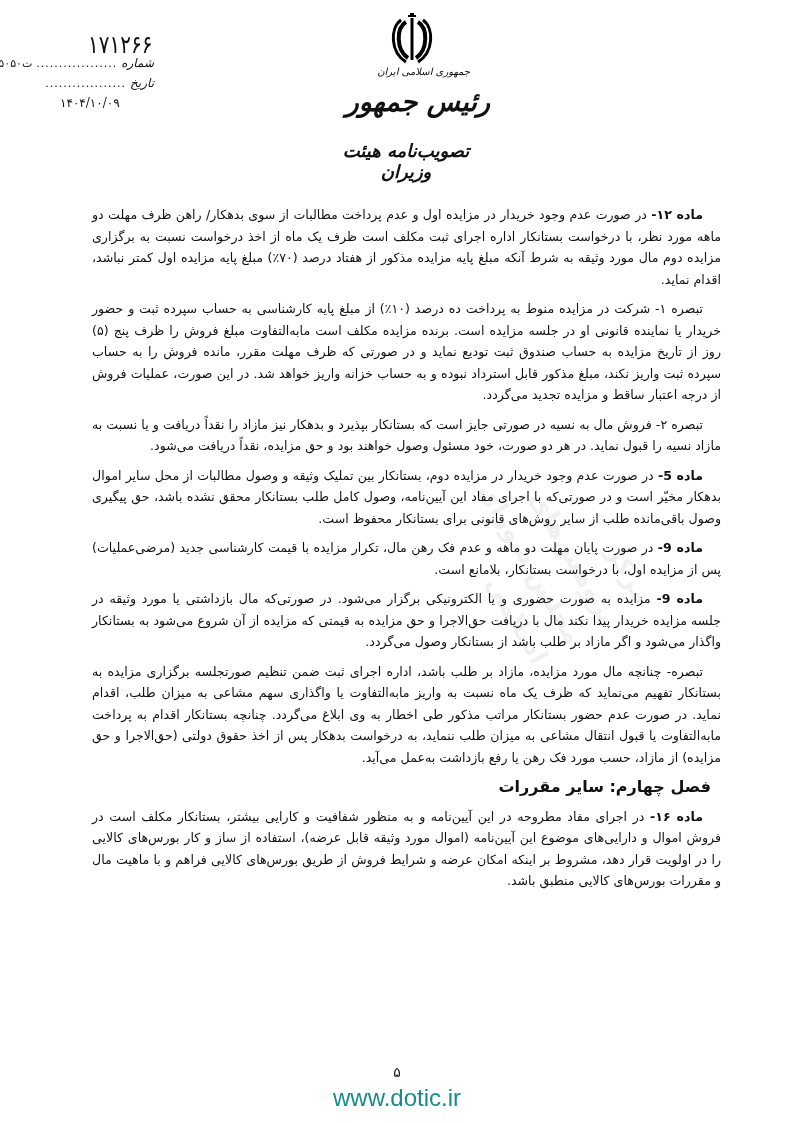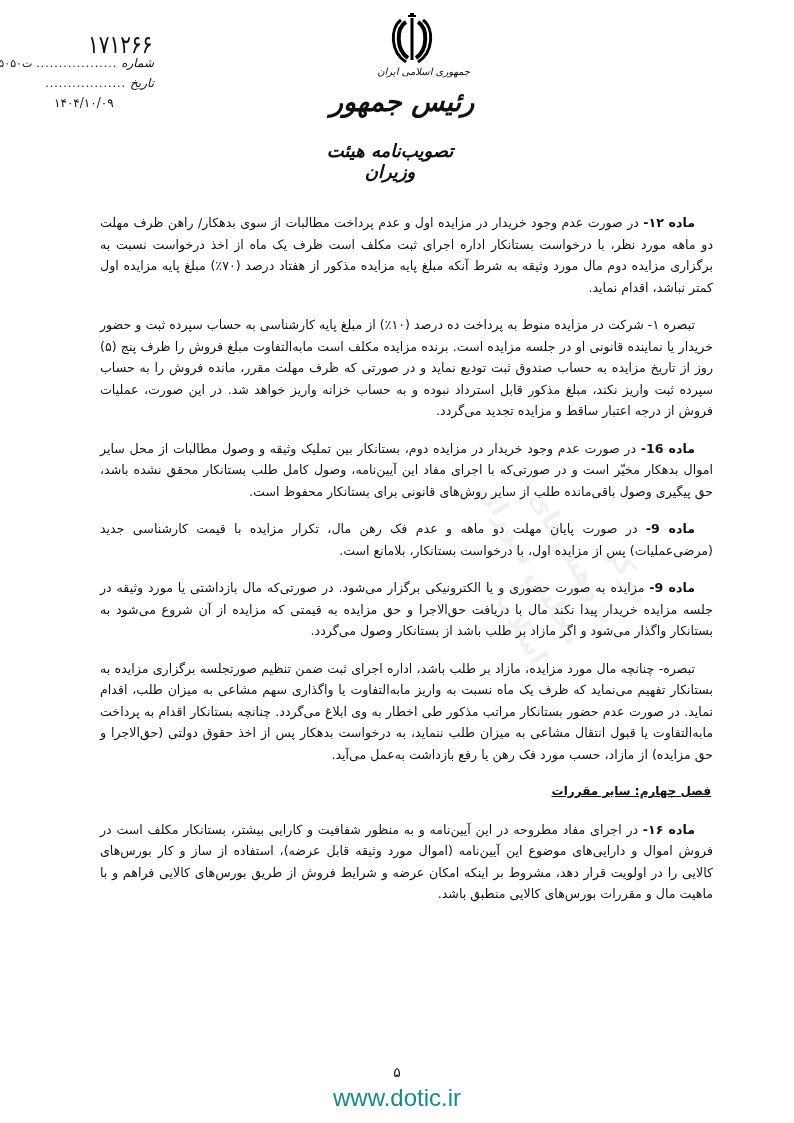--- a/index.html
+++ b/index.html
@@ -9,35 +9,35 @@
     }
     .header-left {
       position: absolute; left: 14px; top: 44px; width: 140px;
       direction: rtl; text-align: right; font-family: "DejaVu Serif", serif;
     }
     .hdr-row { display: flex; align-items: baseline; gap: 4px; height: 20px; font-size: 12px; white-space: nowrap; }
     .hdr-label { font-style: italic; font-size: 12px; margin-top: 12px; }
     .hdr-dots { letter-spacing: 1px; font-size: 11px; }
     .hdr-num-hand { position: absolute; left: 74px; top: -12px; font-size: 20px; letter-spacing: 3px; font-family: "DejaVu Serif", serif; transform: scaleY(1.25); }
     .hdr-suffix { font-size: 11px; }
-    .hdr-date { position: absolute; left: 40px; top: 52px; font-size: 12px; letter-spacing: 1px; direction: ltr; }
+    .hdr-date { position: absolute; left: 46px; top: 52px; font-size: 12px; letter-spacing: 1px; direction: ltr; }
     .emblem-wrap { position: absolute; left: 380px; top: 12px; width: 64px; text-align: center; }
     .emblem-wrap svg { display: block; margin: 0 auto; }
     .country-name { position: absolute; left: 350px; top: 66px; width: 120px; text-align: right; font-family: "DejaVu Serif", serif; font-size: 10px; font-style: italic; direction: rtl; }
-    .office-title { position: absolute; left: 330px; top: 86px; width: 160px; text-align: left; font-family: "DejaVu Serif", serif; font-size: 27px; font-weight: bold; font-style: italic; direction: rtl; }
-    .doc-type { position: absolute; left: 300px; top: 140px; width: 180px; text-align: center; font-family: "DejaVu Serif", serif; font-size: 18px; font-weight: bold; font-style: italic; direction: rtl; }
+    .office-title { position: absolute; left: 330px; top: 86px; width: 160px; text-align: right; font-family: "DejaVu Serif", serif; font-size: 27px; font-weight: bold; font-style: italic; direction: rtl; }
+    .doc-type { position: absolute; left: 316px; top: 140px; width: 180px; text-align: center; font-family: "DejaVu Serif", serif; font-size: 18px; font-weight: bold; font-style: italic; direction: rtl; }
     .content {
       position: absolute; left: 84px; top: 196px; width: 645px;
       direction: rtl; text-align: justify; text-align-last: right;
       font-size: 12.6px; line-height: 21.5px;
     }
-    .para { margin: 16px; text-indent: 18px; }
+    .para { margin: 8px; text-indent: 18px; }
     .para + .para { margin-top: 2px; }
     .bold { font-weight: bold; }
-    .chapter { margin: 2px 0 0 0; font-weight: bold; font-size: 12px; text-indent: 18px; text-decoration: underline; }
+    .chapter { margin: 2px 0 0 0; font-weight: bold; font-size: 16px; text-indent: 18px; }
     .watermark {
       position: absolute; left: 400px; top: 440px; width: 200px; height: 260px;
       color: rgba(0,0,0,0.06); font-size: 26px; font-weight: bold; direction: rtl;
       transform: rotate(60deg); transform-origin: center; pointer-events: none; line-height: 40px;
     }
     .page-number { position: absolute; left: 0; width: 794px; top: 1064px; text-align: center; font-size: 14px; }
     .site-url { position: absolute; left: 0; width: 794px; top: 1084px; text-align: center; font-family: "Liberation Sans", sans-serif; font-size: 24px; color: #1a8a8a; }
   </style>
 </head>
 <body>
@@ -68,21 +68,22 @@
 </div>
 <div class="country-name">جمهوری اسلامی ایران</div>
 <div class="office-title">رئیس جمهور</div>
 <div class="doc-type">تصویب‌نامه هیئت وزیران</div>
 
 <div class="watermark">مرکز پژوهش‌های مجلس شورای اسلامی</div>
 
 <div class="content">
   <p class="para"><span class="bold">ماده ۱۲-</span><span> در صورت عدم وجود خریدار در مزایده اول و عدم پرداخت مطالبات از سوی بدهکار/ راهن ظرف مهلت دو ماهه مورد نظر، با درخواست بستانکار اداره اجرای ثبت مکلف است ظرف یک ماه از اخذ درخواست نسبت به برگزاری مزایده دوم مال مورد وثیقه به شرط آنکه مبلغ پایه مزایده مذکور از هفتاد درصد (۷۰٪) مبلغ پایه مزایده اول کمتر نباشد، اقدام نماید.</span></p>
   <p class="para"><span>تبصره ۱- شرکت در مزایده منوط به پرداخت ده درصد (۱۰٪) از مبلغ پایه کارشناسی به حساب سپرده ثبت و حضور خریدار یا نماینده قانونی او در جلسه مزایده است. برنده مزایده مکلف است مابه‌التفاوت مبلغ فروش را ظرف پنج (۵) روز از تاریخ مزایده به حساب صندوق ثبت تودیع نماید و در صورتی که ظرف مهلت مقرر، مانده فروش را به حساب سپرده ثبت واریز نکند، مبلغ مذکور قابل استرداد نبوده و به حساب خزانه واریز خواهد شد. در این صورت، عملیات فروش از درجه اعتبار ساقط و مزایده تجدید می‌گردد.</span></p>
-  <p class="para"><span class="bold">ماده 16-</span><span> در صورت عدم وجود خریدار در مزایده دوم، بستانکار بین تملیک وثیقه و وصول مطالبات از محل سایر اموال بدهکار مخیّر است و در صورتی‌که با اجرای مفاد این آیین‌نامه، وصول کامل طلب بستانکار محقق نشده باشد، حق پیگیری وصول باقی‌مانده طلب از سایر روش‌های قانونی برای بستانکار محفوظ است.</span></p>
+  <p class="para"><span>تبصره ۲- فروش مال به نسیه در صورتی جایز است که بستانکار بپذیرد و بدهکار نیز مازاد را نقداً دریافت و یا نسبت به مازاد نسیه را قبول نماید. در هر دو صورت، خود مسئول وصول خواهند بود و حق مزایده، نقداً دریافت می‌شود.</span></p>
+  <p class="para"><span class="bold">ماده 5-</span><span> در صورت عدم وجود خریدار در مزایده دوم، بستانکار بین تملیک وثیقه و وصول مطالبات از محل سایر اموال بدهکار مخیّر است و در صورتی‌که با اجرای مفاد این آیین‌نامه، وصول کامل طلب بستانکار محقق نشده باشد، حق پیگیری وصول باقی‌مانده طلب از سایر روش‌های قانونی برای بستانکار محفوظ است.</span></p>
   <p class="para"><span class="bold">ماده 9-</span><span> در صورت پایان مهلت دو ماهه و عدم فک رهن مال، تکرار مزایده با قیمت کارشناسی جدید (مرضی‌عملیات) پس از مزایده اول، با درخواست بستانکار، بلامانع است.</span></p>
   <p class="para"><span class="bold">ماده 9-</span><span> مزایده به صورت حضوری و یا الکترونیکی برگزار می‌شود. در صورتی‌که مال بازداشتی یا مورد وثیقه در جلسه مزایده خریدار پیدا نکند مال با دریافت حق‌الاجرا و حق مزایده به قیمتی که مزایده از آن شروع می‌شود به بستانکار واگذار می‌شود و اگر مازاد بر طلب باشد از بستانکار وصول می‌گردد.</span></p>
   <p class="para"><span>تبصره- چنانچه مال مورد مزایده، مازاد بر طلب باشد، اداره اجرای ثبت ضمن تنظیم صورتجلسه برگزاری مزایده به بستانکار تفهیم می‌نماید که ظرف یک ماه نسبت به واریز مابه‌التفاوت یا واگذاری سهم مشاعی به میزان طلب، اقدام نماید. در صورت عدم حضور بستانکار مراتب مذکور طی اخطار به وی ابلاغ می‌گردد. چنانچه بستانکار اقدام به پرداخت مابه‌التفاوت یا قبول انتقال مشاعی به میزان طلب ننماید، به درخواست بدهکار پس از اخذ حقوق دولتی (حق‌الاجرا و حق مزایده) از مازاد، حسب مورد فک رهن یا رفع بازداشت به‌عمل می‌آید.</span></p>
 
   <p class="chapter">فصل چهارم: سایر مقررات</p>
   <p class="para"><span class="bold">ماده ۱۶-</span><span> در اجرای مفاد مطروحه در این آیین‌نامه و به منظور شفافیت و کارایی بیشتر، بستانکار مکلف است در فروش اموال و دارایی‌های موضوع این آیین‌نامه (اموال مورد وثیقه قابل عرضه)، استفاده از ساز و کار بورس‌های کالایی را در اولویت قرار دهد، مشروط بر اینکه امکان عرضه و شرایط فروش از طریق بورس‌های کالایی فراهم و با ماهیت مال و مقررات بورس‌های کالایی منطبق باشد.</span></p>
 </div>
 
 <div class="page-number">۵</div>
 <div class="site-url">www.dotic.ir</div>

